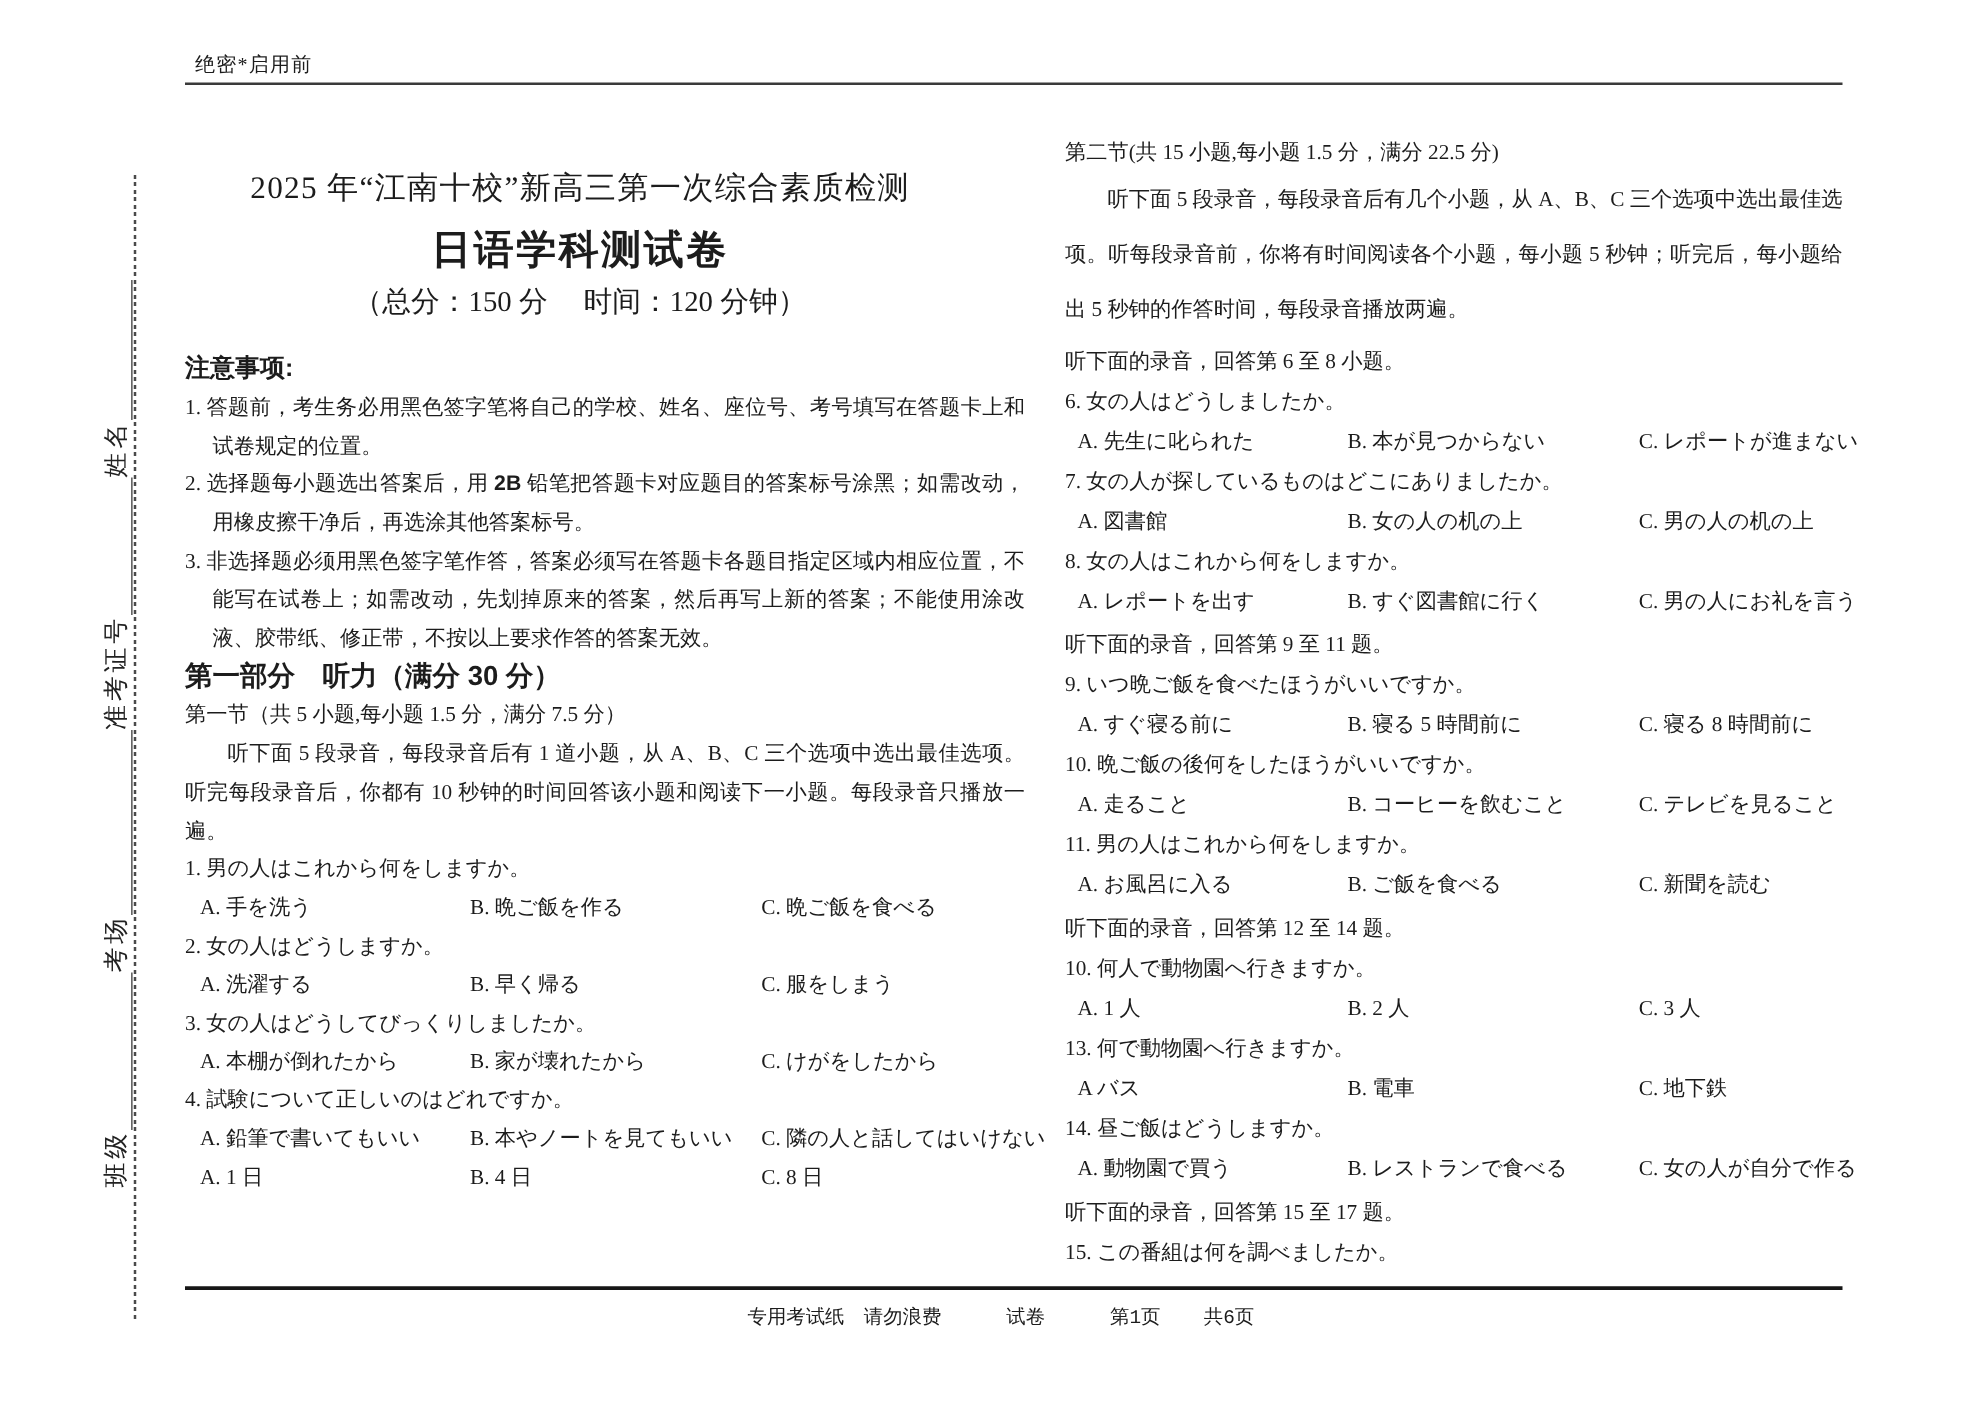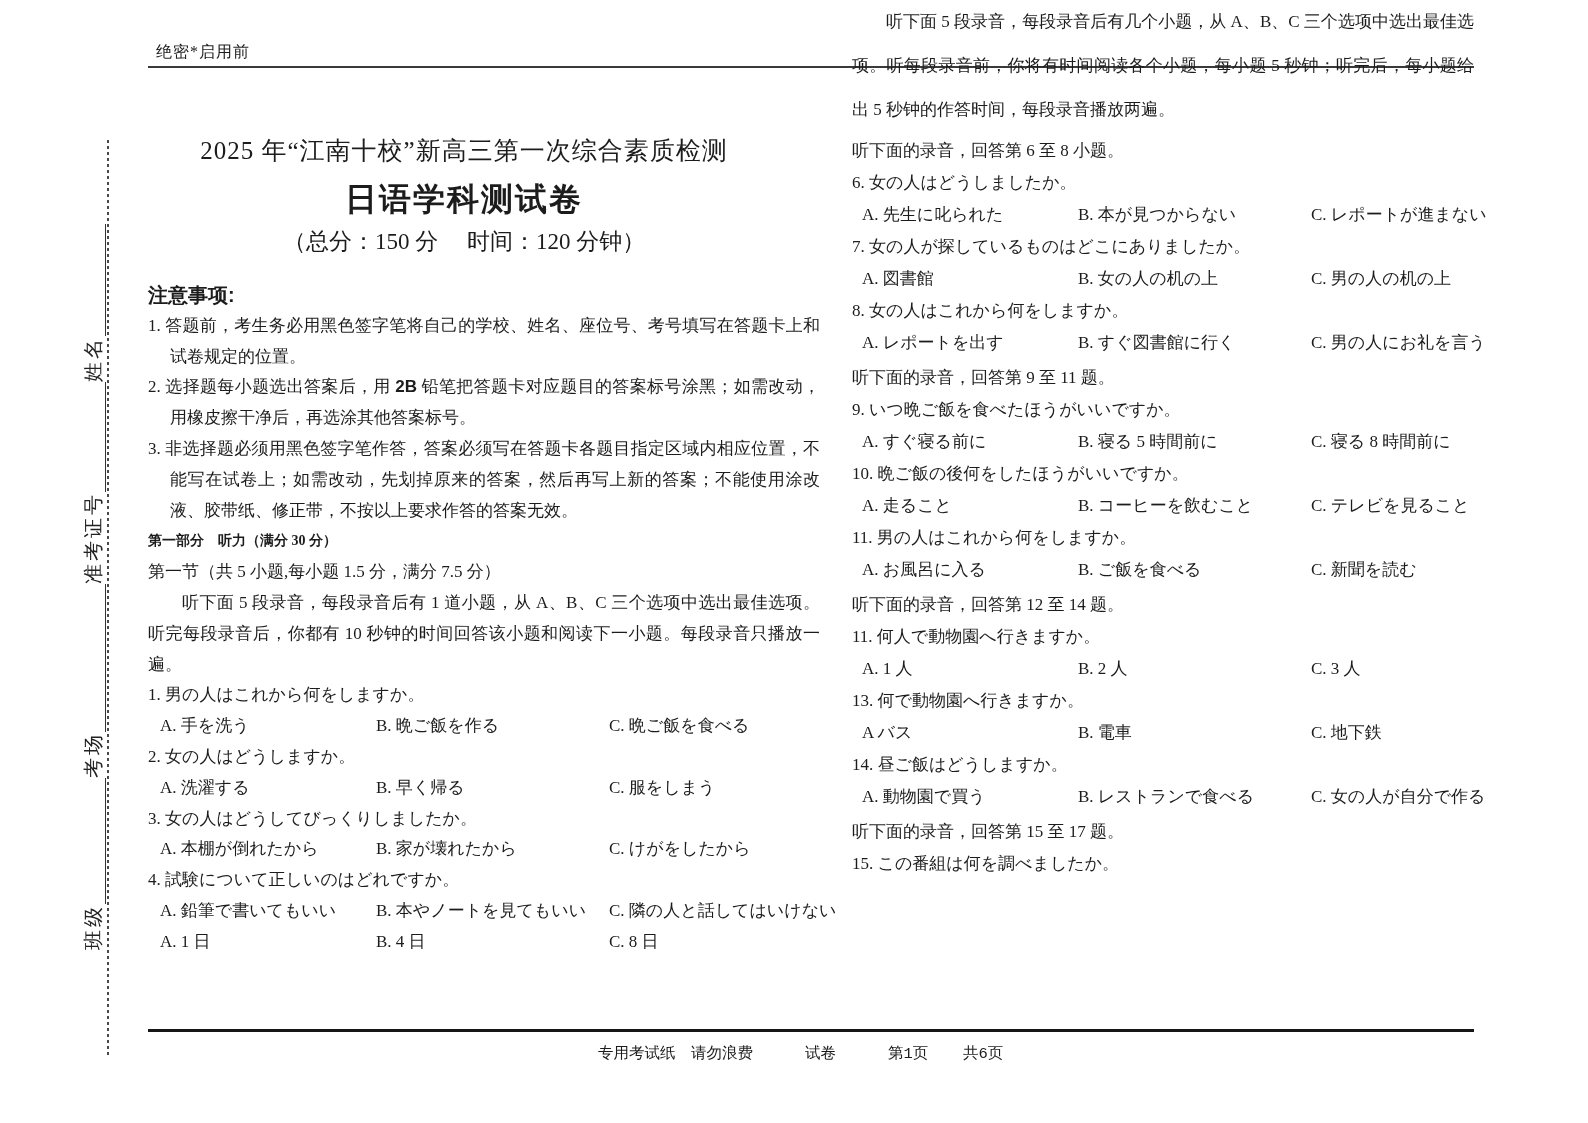--- a/index.html
+++ b/index.html
@@ -57,22 +57,22 @@
     margin-top:24px;
     font-size:20px;font-weight:bold;line-height:30.8px;
     font-family:"Liberation Sans","DejaVu Sans",sans-serif;
   }
   .note-item{
     font-size:17px;line-height:30.8px;text-align:justify;
     padding-left:22px;text-indent:-22px;
   }
   .bold-2b{font-weight:bold;font-family:"Liberation Sans","DejaVu Sans",sans-serif;}
   .part-heading{
-    font-size:14px;font-weight:bold;line-height:30.8px;
-    font-family:Liberation Serif, serif;
+    font-size:22px;font-weight:bold;line-height:30.8px;
+    font-family:Liberation Sans, sans-serif;
   }
   .section-title{font-size:17px;line-height:30.8px;}
   .instructions{font-size:17px;line-height:30.8px;text-indent:2em;text-align:justify;}
   .lead-line{font-size:17px;line-height:30.8px;}
   .q-stem{font-size:17px;line-height:30.8px;white-space:nowrap;}
   .q-options{font-size:17px;line-height:30.8px;display:flex;padding-left:12px;gap:36px;}
   .opt{white-space:nowrap;}
   .opt1{min-width:180px;}
   .opt2{min-width:197px;}
   .opt3{flex:1;}
@@ -154,20 +154,21 @@
       </div>
       <div class="q-options">
         <span class="opt opt1">A. 1 日</span>
         <span class="opt opt2">B. 4 日</span>
         <span class="opt opt3">C. 8 日</span>
       </div>
     </div>
 </div>
 
 <div class="col-right">
+  <div class="section-title">第二节(共 15 小题,每小题 1.5 分，满分 22.5 分)</div>
   <div class="instructions">听下面 5 段录音，每段录音后有几个小题，从 A、B、C 三个选项中选出最佳选项。听每段录音前，你将有时间阅读各个小题，每小题 5 秒钟；听完后，每小题给出 5 秒钟的作答时间，每段录音播放两遍。</div>
   <div id="s2-blocks">
       <div class="lead-line">听下面的录音，回答第 6 至 8 小题。</div>
       <div class="q-stem">6. 女の人はどうしましたか。</div>
       <div class="q-options">
         <span class="opt opt1">A. 先生に叱られた</span>
         <span class="opt opt2">B. 本が見つからない</span>
         <span class="opt opt3">C. レポートが進まない</span>
       </div>
       <div class="q-stem">7. 女の人が探しているものはどこにありましたか。</div>
@@ -195,21 +196,21 @@
         <span class="opt opt2">B. コーヒーを飲むこと</span>
         <span class="opt opt3">C. テレビを見ること</span>
       </div>
       <div class="q-stem">11. 男の人はこれから何をしますか。</div>
       <div class="q-options">
         <span class="opt opt1">A. お風呂に入る</span>
         <span class="opt opt2">B. ご飯を食べる</span>
         <span class="opt opt3">C. 新聞を読む</span>
       </div>
       <div class="lead-line">听下面的录音，回答第 12 至 14 题。</div>
-      <div class="q-stem">11. 何人で動物園へ行きますか。</div>
+      <div class="q-stem">10. 何人で動物園へ行きますか。</div>
       <div class="q-options">
         <span class="opt opt1">A. 1 人</span>
         <span class="opt opt2">B. 2 人</span>
         <span class="opt opt3">C. 3 人</span>
       </div>
       <div class="q-stem">13. 何で動物園へ行きますか。</div>
       <div class="q-options">
         <span class="opt opt1">A バス</span>
         <span class="opt opt2">B. 電車</span>
         <span class="opt opt3">C. 地下鉄</span>

